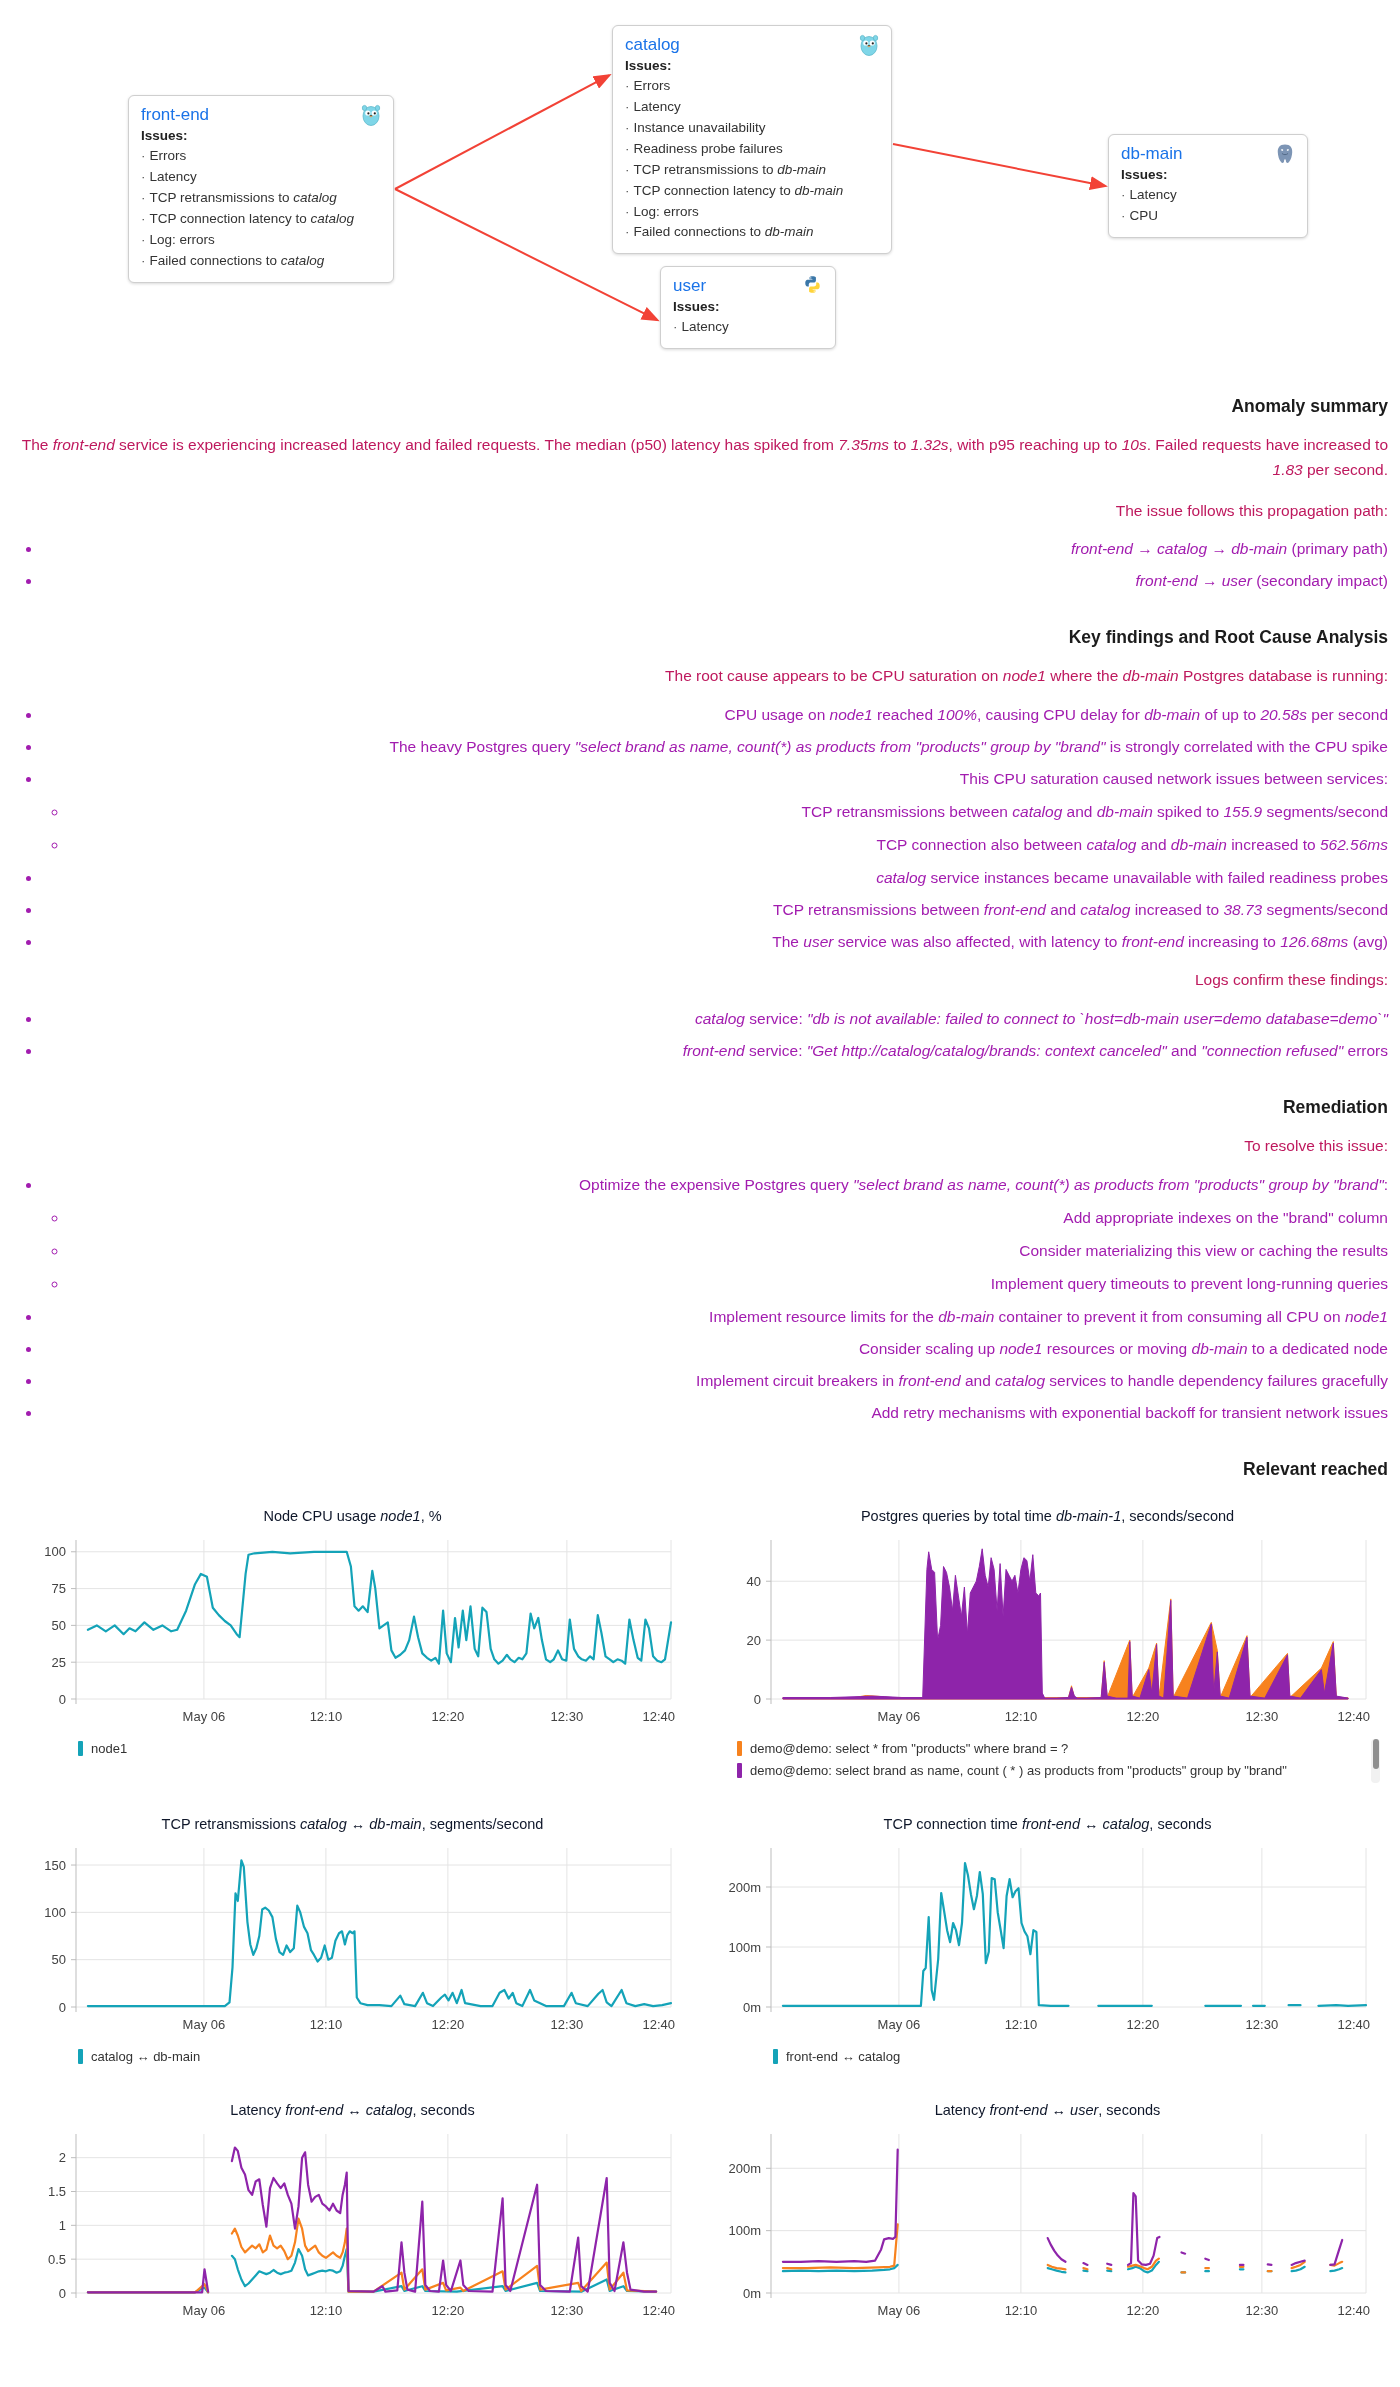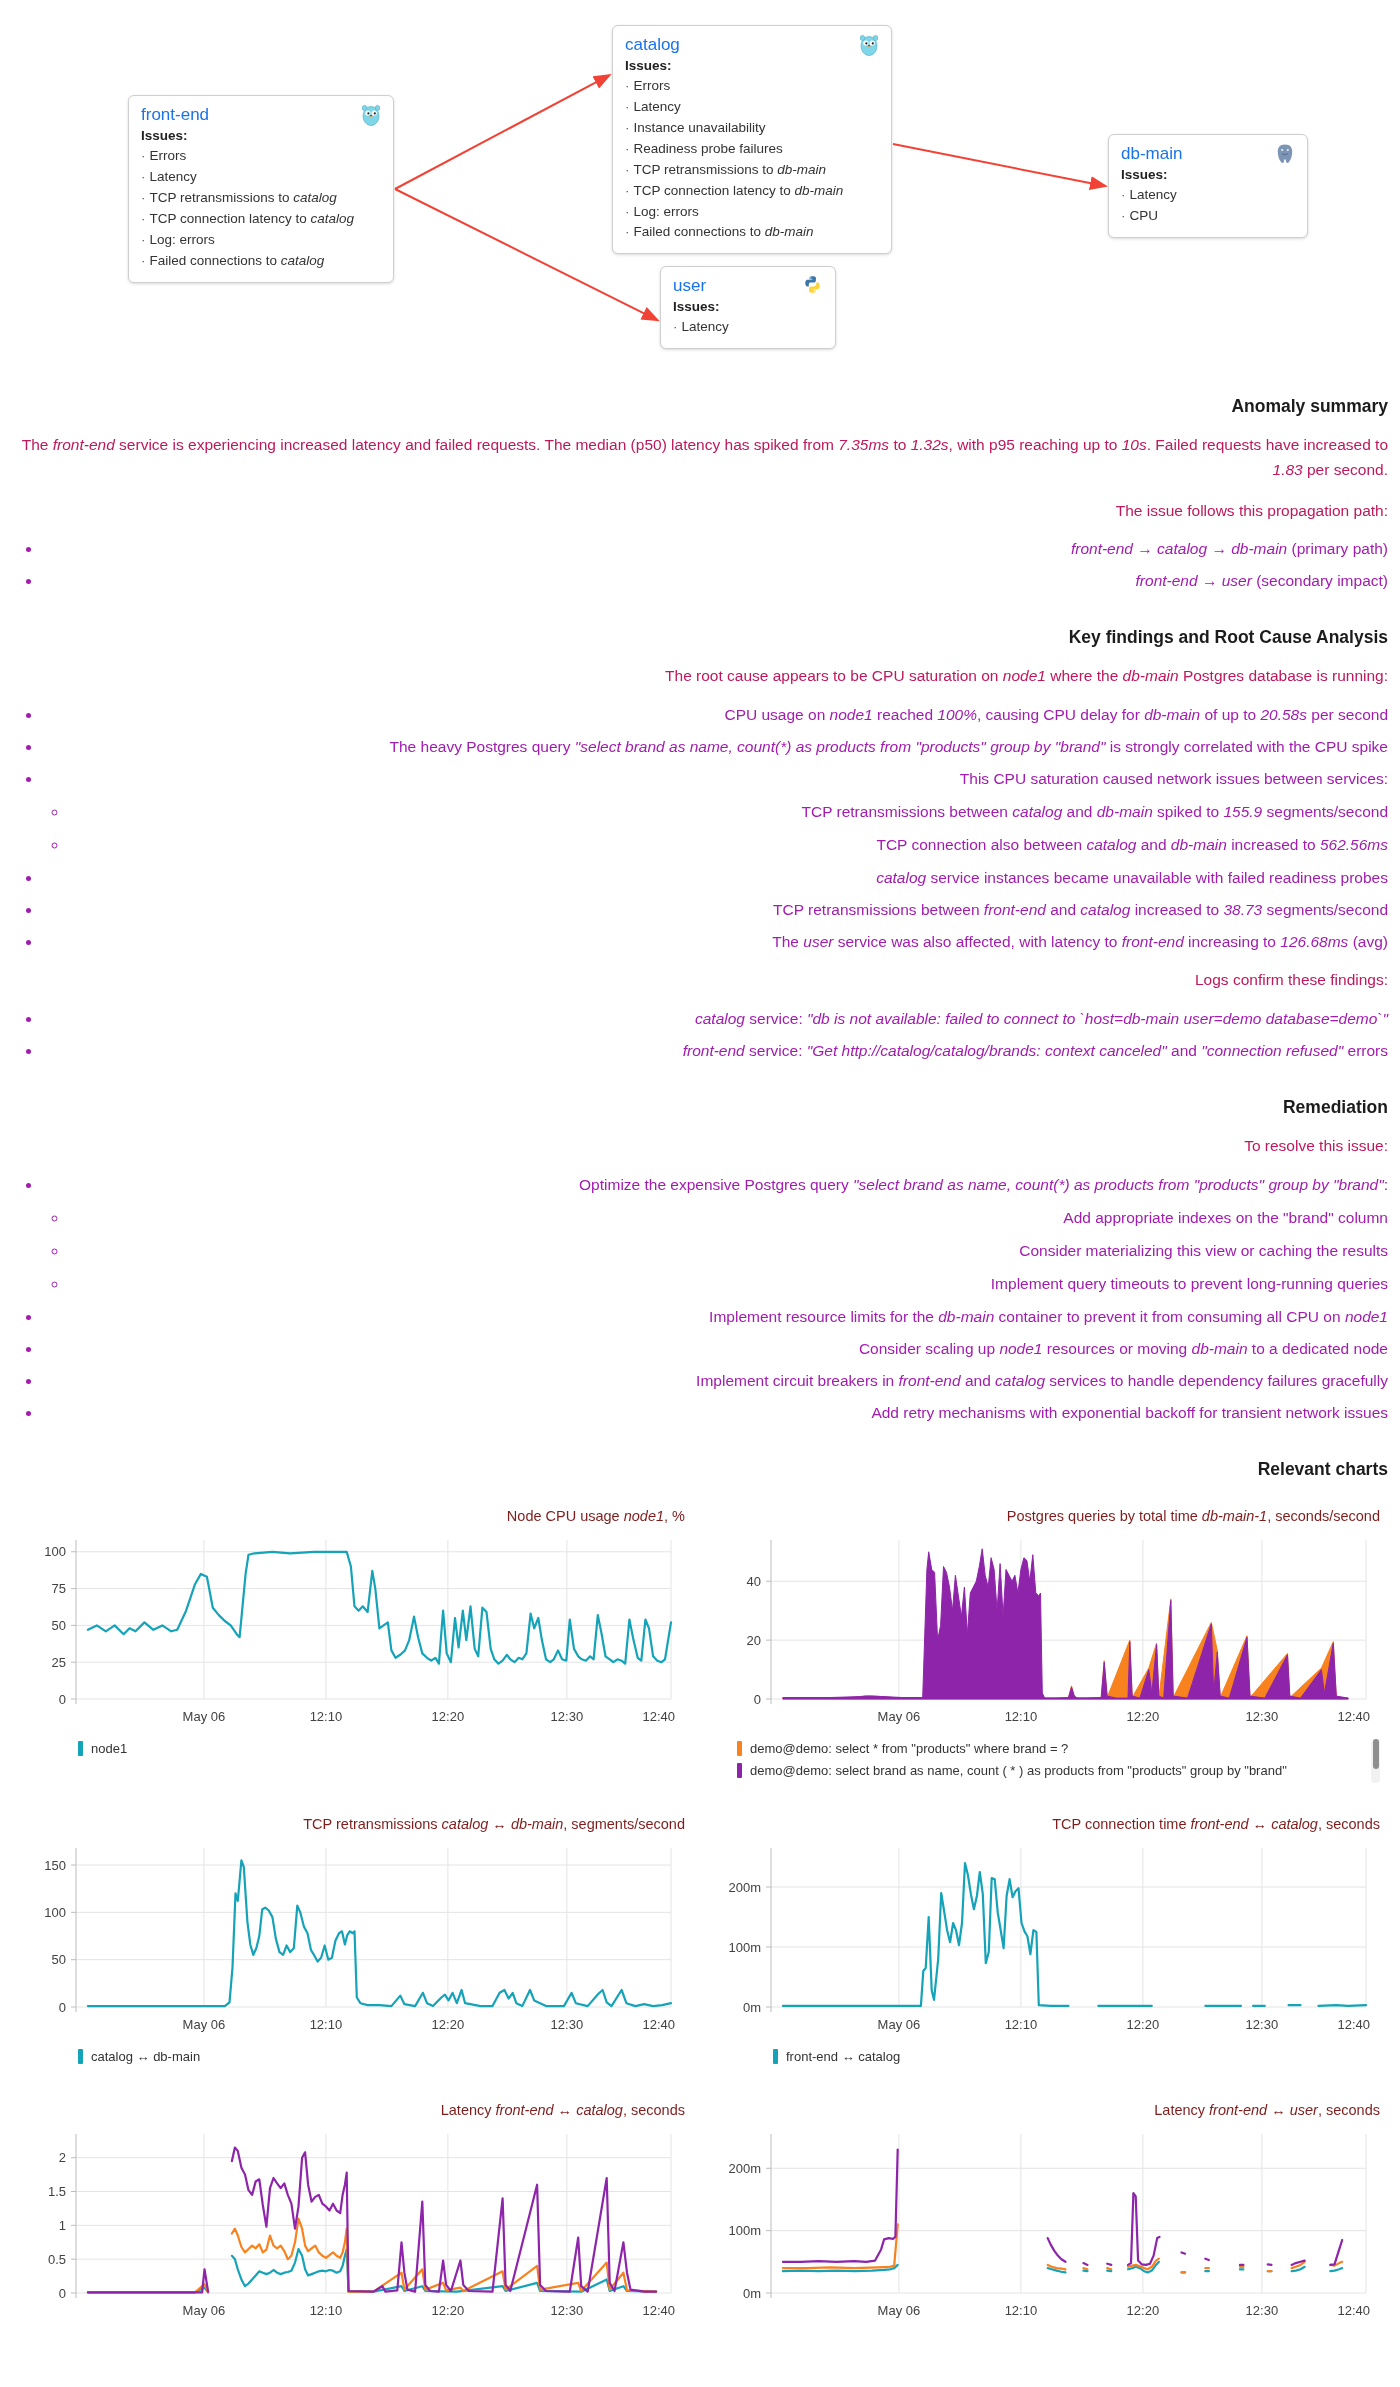--- a/index.html
+++ b/index.html
@@ -25,21 +25,21 @@
   .report p { font-size: 15.5px; color: #be185d; line-height: 1.6; margin: 16px 0 10px 0; max-width: 1390px; }
   .report ul { margin: 14px 0 14px 0; padding-left: 30px; }
   .report ul li { font-size: 15.5px; color: #a21caf; line-height: 1.55; margin: 8px 0; }
   .report ul ul { list-style-type: circle; margin: 6px 0 6px 0; padding-left: 26px; }
   .report ul ul li { margin: 9px 0; }
 
   
   .charts-grid { display: grid; grid-template-columns: 665px 665px; column-gap: 30px;
                  row-gap: 38px; padding: 8px 20px 40px 20px; margin-top: 20px; }
   .chart { width: 665px; }
-  .chart-title { text-align: right; font-size: 14.5px; color: #7f1d1d; margin-bottom: 2px; }
+  .chart-title { text-align: center; font-size: 14.5px; color: #0f172a; margin-bottom: 2px; }
   .legend { margin: 6px 0 0 58px; display: flex; flex-wrap: wrap; gap: 4px 26px; align-items: center; }
   .legend.vertical { flex-direction: column; align-items: flex-start; gap: 7px; margin-left: 22px;
                      position: relative; padding-right: 18px; }
   .legend-item { display: flex; align-items: center; gap: 8px; }
   .legend-marker { width: 5px; height: 15px; border-radius: 1px; display: inline-block; }
   .legend-label { font-size: 13px; color: #333; white-space: nowrap; }
   .legend-scrollbar { position: absolute; right: 0; top: -2px; width: 9px; height: 44px; background: #f1f1f1; border-radius: 4px; }
   .legend-scrollbar .thumb { position: absolute; top: 0; left: 1.5px; width: 6px; height: 30px; background: #8f8f8f; border-radius: 3px; }
 </style>
 </head>
@@ -163,21 +163,21 @@
         <li><span>Optimize the expensive Postgres query </span><span class="it">"select brand as name, count(*) as products from "products" group by "brand"</span><span>:</span><ul>
             <li><span>Add appropriate indexes on the "brand" column</span></li>
             <li><span>Consider materializing this view or caching the results</span></li>
             <li><span>Implement query timeouts to prevent long-running queries</span></li>
           </ul></li>
         <li><span>Implement resource limits for the </span><span class="it">db-main</span><span> container to prevent it from consuming all CPU on </span><span class="it">node1</span></li>
         <li><span>Consider scaling up </span><span class="it">node1</span><span> resources or moving </span><span class="it">db-main</span><span> to a dedicated node</span></li>
         <li><span>Implement circuit breakers in </span><span class="it">front-end</span><span> and </span><span class="it">catalog</span><span> services to handle dependency failures gracefully</span></li>
         <li><span>Add retry mechanisms with exponential backoff for transient network issues</span></li>
       </ul>
-      <h2>Relevant charts</h2>
+      <h2>Relevant reached</h2>
     </div>
   <div class="charts-grid" id="charts">
       <div class="chart"><div class="chart-title"><span>Node CPU usage </span><span class="it">node1</span><span>, %</span></div><svg width="665" height="205">
           <line x1="183.925" y1="14" x2="183.925" y2="173" stroke="#e4e4e4" stroke-width="1"></line>
           <line x1="305.9" y1="14" x2="305.9" y2="173" stroke="#e4e4e4" stroke-width="1"></line>
           <line x1="427.875" y1="14" x2="427.875" y2="173" stroke="#e4e4e4" stroke-width="1"></line>
           <line x1="546.875" y1="14" x2="546.875" y2="173" stroke="#e4e4e4" stroke-width="1"></line>
           <line x1="651" y1="14" x2="651" y2="173" stroke="#e4e4e4" stroke-width="1"></line>
           <line x1="56" y1="173" x2="651" y2="173" stroke="#e4e4e4" stroke-width="1"></line>
           <line x1="51" y1="173" x2="56" y2="173" stroke="#bdbdbd" stroke-width="1"></line>

